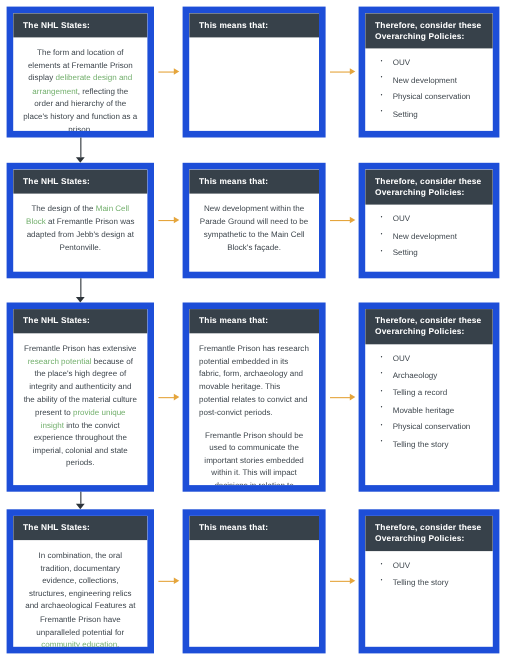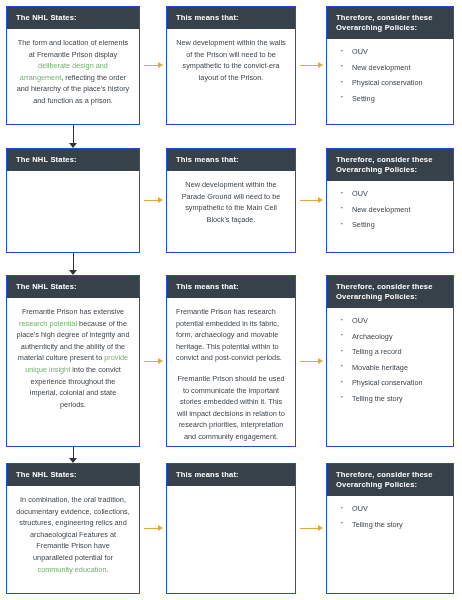--- a/index.html
+++ b/index.html
@@ -24,21 +24,21 @@
   .row {
     position: absolute;
     left: 0;
     width: 462px;
     display: block;
   }
 
   .card {
     position: absolute;
     box-sizing: border-box;
-    border: 1px solid #1d4ed8;
+    border: 6px solid #1d4ed8;
     background: #ffffff;
     overflow: hidden;
   }
 
   .card .card-header {
     background: #37414a;
     color: #ffffff;
     font-weight: bold;
     font-size: 7.6px;
     line-height: 10px;
@@ -140,21 +140,20 @@
     <div class="row" style="top: 0px; height: 600px; pointer-events: none;">
       <div class="card" style="left: 6px; top: 6px; width: 134px; height: 119px;">
         <div class="card-header">The NHL States:</div>
         <div class="card-body">
           <p><span>The form and location of elements at Fremantle Prison display </span><span class="hl">deliberate design and arrangement</span><span>, reflecting the order and hierarchy of the place's history and function as a prison.</span></p>
         </div>
       </div>
       <div class="card" style="left: 166px; top: 6px; width: 130px; height: 119px;">
         <div class="card-header">This means that:</div>
         <div class="card-body">
-          <p><span>New development within the walls of the Prison will need to be sympathetic to the convict-era layout of the Prison.</span></p>
         </div>
       </div>
       <div class="card" style="left: 326px; top: 6px; width: 128px; height: 119px;">
         <div class="card-header">Therefore, consider these Overarching Policies:</div>
         <div class="card-body">
           <ul class="policies">
             <li>OUV</li>
             <li>New development</li>
             <li>Physical conservation</li>
             <li>Setting</li>
@@ -166,20 +165,23 @@
         <div class="head" style="left: 14px;"></div>
       </div>
       <div class="arrow-h" style="left: 300px; top: 61px; width: 23px;">
         <div class="shaft" style="width: 19px;"></div>
         <div class="head" style="left: 18px;"></div>
       </div>
     </div>
     <div class="row" style="top: 0px; height: 600px; pointer-events: none;">
       <div class="card" style="left: 6px; top: 148px; width: 134px; height: 105px;">
         <div class="card-header">The NHL States:</div>
+        <div class="card-body">
+          <p><span>The design of the </span><span class="hl">Main Cell Block</span><span> at Fremantle Prison was adapted from Jebb's design at Pentonville.</span></p>
+        </div>
       </div>
       <div class="card" style="left: 166px; top: 148px; width: 130px; height: 105px;">
         <div class="card-header">This means that:</div>
         <div class="card-body">
           <p><span>New development within the Parade Ground will need to be sympathetic to the Main Cell Block's façade.</span></p>
         </div>
       </div>
       <div class="card" style="left: 326px; top: 148px; width: 128px; height: 105px;">
         <div class="card-header">Therefore, consider these Overarching Policies:</div>
         <div class="card-body">
@@ -202,21 +204,21 @@
     <div class="row" style="top: 0px; height: 600px; pointer-events: none;">
       <div class="card" style="left: 6px; top: 275px; width: 134px; height: 172px;">
         <div class="card-header">The NHL States:</div>
         <div class="card-body">
           <p><span>Fremantle Prison has extensive </span><span class="hl">research potential</span><span> because of the place's high degree of integrity and authenticity and the ability of the material culture present to </span><span class="hl">provide unique insight</span><span> into the convict experience throughout the imperial, colonial and state periods.</span></p>
         </div>
       </div>
       <div class="card" style="left: 166px; top: 275px; width: 130px; height: 172px;">
         <div class="card-header">This means that:</div>
         <div class="card-body">
-          <p><span>Fremantle Prison has research potential embedded in its fabric, form, archaeology and movable heritage. This potential within to convict and post-convict periods.</span></p>
+          <p><span>Fremantle Prison has research potential embedded in its fabric, form, archaeology and movable heritage. This potential relates to convict and post-convict periods.</span></p>
           <p><span>Fremantle Prison should be used to communicate the important stories embedded within it. This will impact decisions in relation to research priorities, interpretation and community engagement.</span></p>
         </div>
       </div>
       <div class="card" style="left: 326px; top: 275px; width: 128px; height: 172px;">
         <div class="card-header">Therefore, consider these Overarching Policies:</div>
         <div class="card-body">
           <ul class="policies">
             <li>OUV</li>
             <li>Archaeology</li>
             <li>Telling a record</li>

